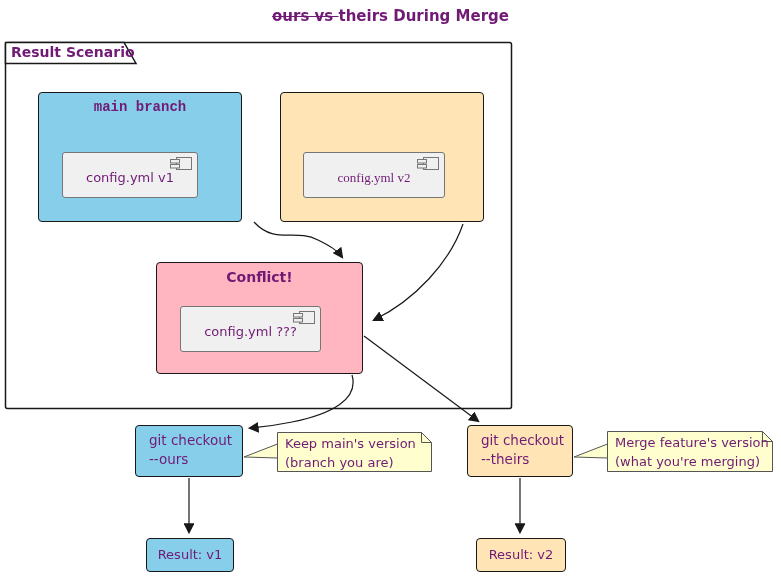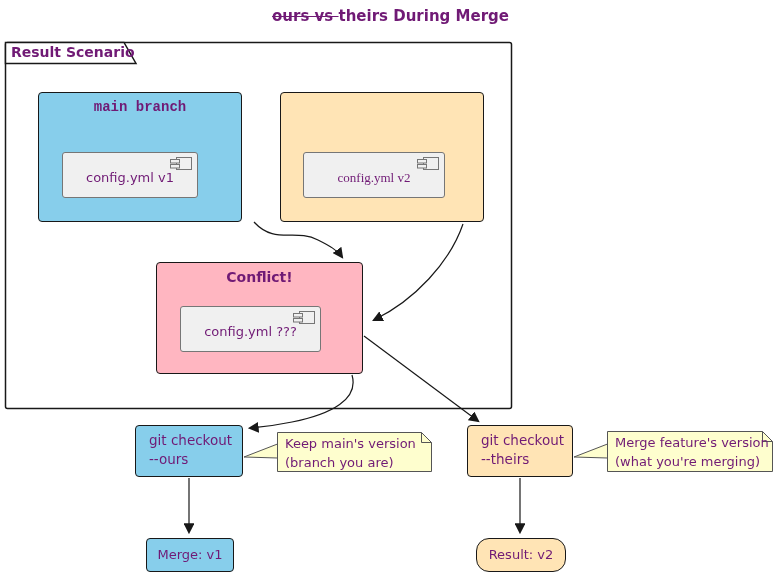--- a/index.html
+++ b/index.html
@@ -107,23 +107,23 @@
   <div class="abs note-text note-ours">
     <div>Keep main's version</div>
     <div>(branch you are)</div>
   </div>
   <div class="abs note-text note-theirs">
     <div>Merge feature's version</div>
     <div>(what you're merging)</div>
   </div>
 
   <div class="abs node result result-v1" style="background-color: rgb(135, 206, 235);">
-    <span>Merge: v1</span>
+    <span>Result: v1</span>
   </div>
-  <div class="abs node result result-v2" style="background-color: rgb(255, 228, 181); border-radius: 13px;">
+  <div class="abs node result result-v2" style="background-color: rgb(255, 228, 181);">
     <span>Result: v2</span>
   </div>
 
   <svg class="layer" width="781" height="578">
     <defs>
       <marker id="ah" viewBox="0 0 10 10" refX="8" refY="5" markerWidth="9" markerHeight="9" orient="auto">
         <path d="M 0 0 L 10 5 L 0 10 z" fill="#181818"></path>
       </marker>
     </defs>
     <path d="M 254 222 C 275 245, 295 228, 318 240 C 330 246, 337 250, 342 257" fill="none" stroke="#181818" stroke-width="1.2" marker-end="url(#ah)"></path>

